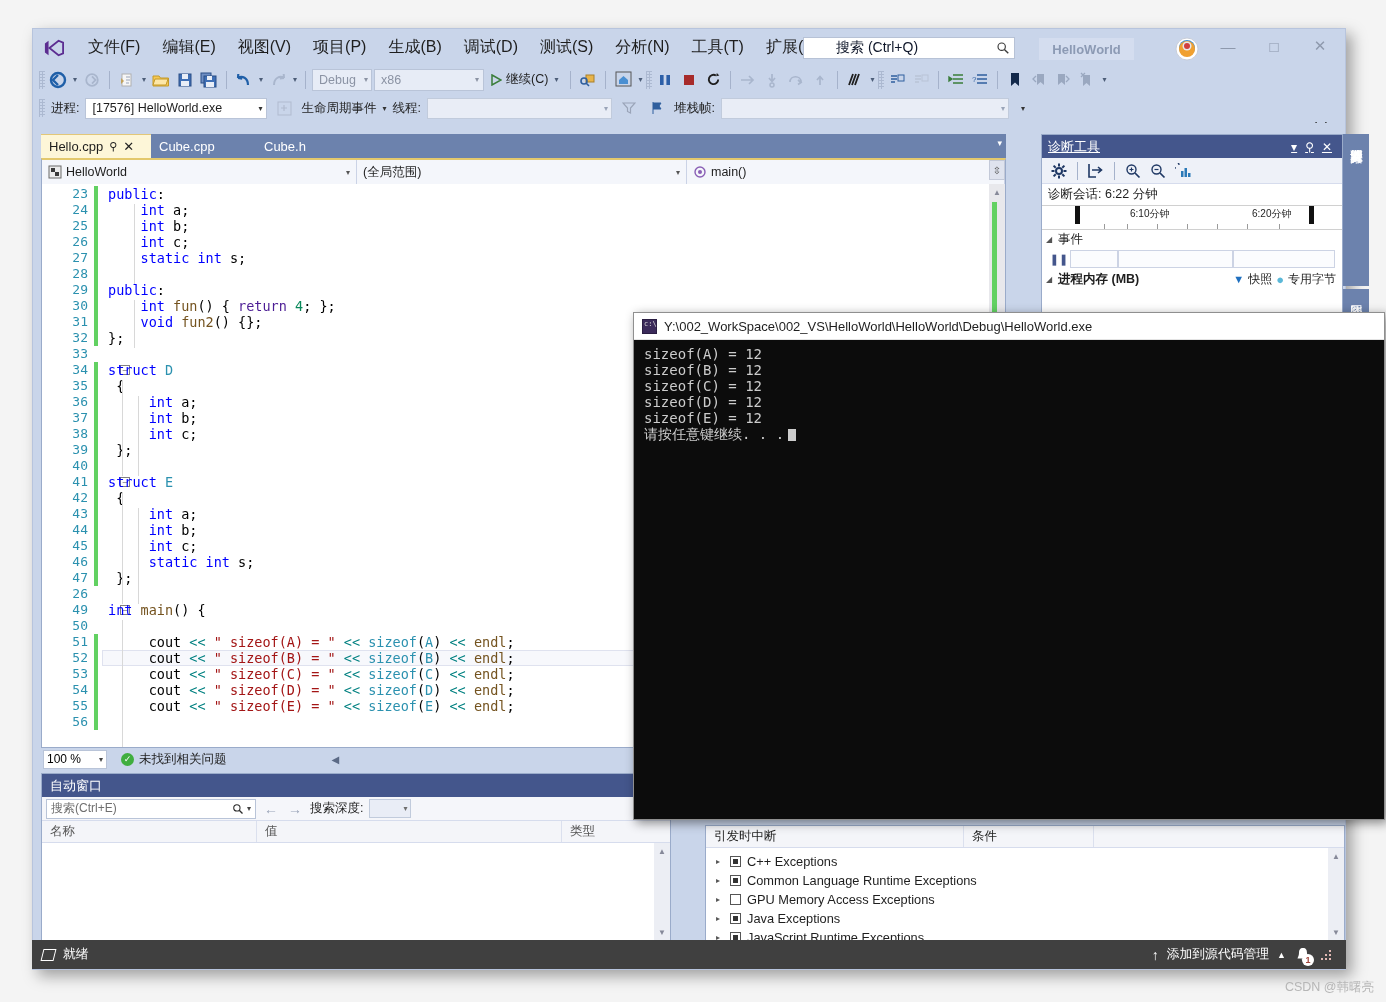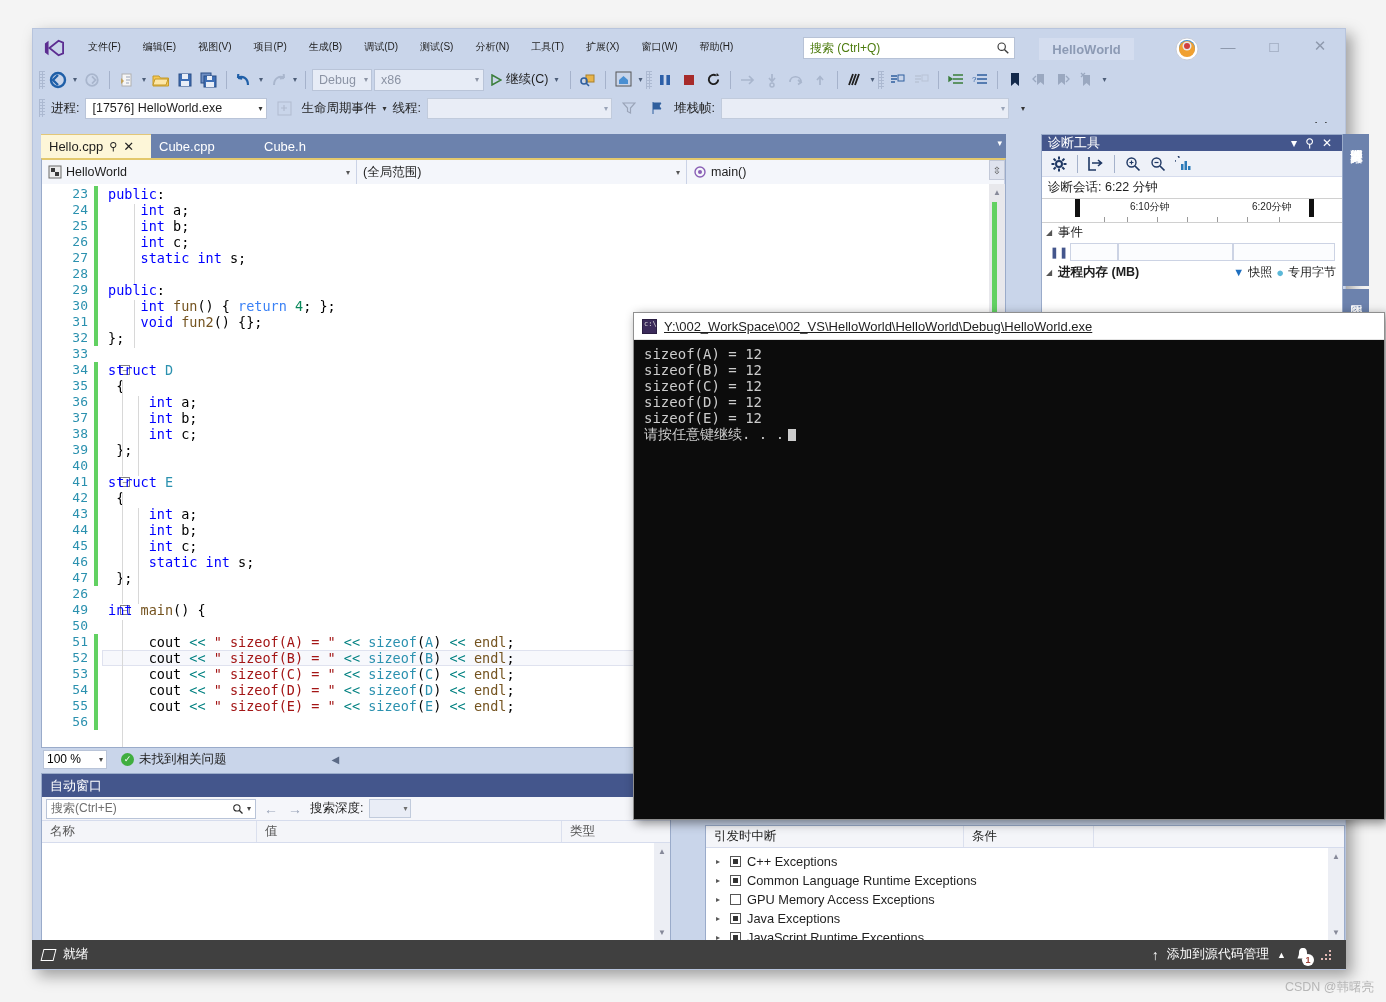--- a/index.html
+++ b/index.html
@@ -20,28 +20,28 @@
     position:absolute; left:32px; top:28px; width:1314px; height:942px;
     background:#c9d5ea;
     box-shadow: 6px 6px 14px rgba(0,0,0,0.35);
     border:1px solid #b7c4dd;
   }
 
   
   .menubar { position:absolute; left:0; top:0; width:100%; height:36px; background:#c9d5ea; }
   .vslogo { position:absolute; left:10px; top:9px; width:22px; height:20px; }
   .menuitems { position:absolute; left:44px; top:0; height:36px; display:flex; align-items:center; }
-  .menuitem { font-size:10px; color:#1e1e1e; padding:4px 11px; cursor:default; white-space:nowrap; }
+  .menuitem { font-size:16px; color:#1e1e1e; padding:4px 11px; cursor:default; white-space:nowrap; }
 
   .searchbox {
     position:absolute; left:770px; top:8px; width:212px; height:22px;
     background:#ffffff; border:1px solid #b7c2d6; display:flex; align-items:center;
     padding:0 4px 0 6px;
   }
-  .searchbox .ph { font-size:12px; color:#4d7c0f; flex:1; }
+  .searchbox .ph { font-size:14px; color:#0f172a; flex:1;margin-left:26px; }
   .searchbox .mag { width:14px; height:14px; }
 
   .projname {
     position:absolute; left:1006px; top:9px; width:95px; height:22px;
     background:#d4ddef; color:#8c9ab4; font-size:13px; font-weight:bold;
     display:flex; align-items:center; justify-content:center;
   }
   .accimg { position:absolute; left:1142px; top:8px; width:24px; height:24px; }
   .wbtn {
     position:absolute; top:0; width:46px; height:34px;
@@ -118,21 +118,21 @@
   .cur-line-box { position:absolute; left:60px; right:0; height:16px; border:1px solid #dfe2ef; background:#f7f8fc; }
 
   
   .kw   { color:#0000ff; }
   .typ  { color:#2b91af; }
   .idn  { color:#000000; }
   .fn   { color:#74531f; }
   .str  { color:#a31515; }
   .op   { color:#008080; }
   .num  { color:#09885a; }
-  .kwc  { color:#3b82f6; }
+  .kwc  { color:#4c1d95; }
 
   
   .vscroll { position:absolute; right:0; top:24px; width:16px; bottom:0; background:#e8e8ec; }
   .vscroll .sbtn { height:16px; width:16px; display:flex; align-items:center; justify-content:center; font-size:8px; color:#868999; }
   .vscroll .marks { position:absolute; left:3px; top:18px; width:5px; }
   .vscroll .mk { width:5px; background:#62d162; }
   .vscroll .splitter { position:absolute; right:0; top:-24px; width:16px; height:20px; background:#dfe3ee; border:1px solid #c3c9d8;
                        display:flex; align-items:center; justify-content:center; font-size:10px; color:#555; }
 
   
@@ -170,21 +170,21 @@
   .excscroll { position:absolute; right:0; top:22px; bottom:0; width:16px; background:#eceef4; }
   .excscroll .sbtn { height:16px; display:flex; align-items:center; justify-content:center; font-size:8px; color:#868999; }
 
   
   .btabs { position:absolute; height:20px; display:flex; gap:2px; align-items:flex-start; }
   .btab { height:20px; padding:0 7px; font-size:12.5px; color:#e8ecf5; background:#6c82ad; display:flex; align-items:center; }
   .btab.active { background:#ffffff; color:#1e1e1e; }
 
   
   .diag { position:absolute; left:1008px; top:105px; width:302px; height:180px; background:#ffffff; border:1px solid #9aabca; }
-  .diaghdr { height:16px; background:#44568c; color:#ffffff; font-size:13px; display:flex; align-items:center; padding:0 6px; }
+  .diaghdr { height:23px; background:#44568c; color:#ffffff; font-size:13px; display:flex; align-items:center; padding:0 6px;text-decoration:underline; }
   .diaghdr .spacer { flex:1; }
   .diaghdr .hb { padding:0 4px; font-size:12px; }
   .diagtb { height:26px; background:#eef1f8; border-bottom:1px solid #d6dced; display:flex; align-items:center; gap:3px; padding:0 6px; }
   .diagtb .ib { width:22px; height:20px; display:flex; align-items:center; justify-content:center; }
   .diagsess { height:21px; font-size:12.5px; font-weight:normal; color:#1e1e1e; display:flex; align-items:center; padding-left:6px; background:#fff; }
   .timeline { height:25px; position:relative; background:#fff; border-top:1px solid #d0d0d0; border-bottom:1px solid #d0d0d0; }
   .tmark { position:absolute; top:0; width:5px; height:18px; background:#111; }
   .tlabel { position:absolute; top:1px; font-size:10px; color:#1e1e1e; }
   .ttick { position:absolute; bottom:0; width:1px; height:5px; background:#9a9a9a; }
   .diagsec { height:18px; display:flex; align-items:center; gap:4px; font-size:12.5px; color:#1e1e1e; padding-left:4px; }
@@ -201,21 +201,21 @@
           display:flex; align-items:center; justify-content:flex-start;
           padding:6px 0; margin-bottom:3px; letter-spacing:0px; }
 
   
   .console {
     position:absolute; left:600px; top:283px; width:752px; height:508px;
     background:#000000; border:1px solid #8f8f8f;
     box-shadow: 3px 3px 10px rgba(0,0,0,0.45);
   }
   .conhdr { height:27px; background:#ffffff; display:flex; align-items:center; gap:7px; padding-left:8px;
-            font-size:13px; color:#1e1e1e; border-bottom:1px solid #e3e3e3;text-decoration:underline; }
+            font-size:13px; color:#1e1e1e; border-bottom:1px solid #e3e3e3; }
   .conicon { width:15px; height:15px; background:#3b2a5a; position:relative; border:1px solid #2a1d42; }
   .conicon::after { content:"c:\\"; position:absolute; left:1px; top:0px; font-size:7px; color:#d8d8d8; font-family:"DejaVu Sans Mono", monospace; }
   .conbody { position:absolute; left:0; top:27px; right:0; bottom:0; background:#0c0c0c;
              font-family:"DejaVu Sans Mono", monospace; font-size:14px; color:#cccccc; padding:6px 0 0 10px; }
   .conline { height:16px; line-height:16px; white-space:pre; }
   .cursorblk { display:inline-block; width:8px; height:12px; background:#cccccc; vertical-align:-2px; margin-left:4px; }
 
   
   .statusbar { position:absolute; left:32px; top:940px; width:1314px; height:29px; background:#404040;
                display:flex; align-items:center; color:#ffffff; font-size:12.8px; }

